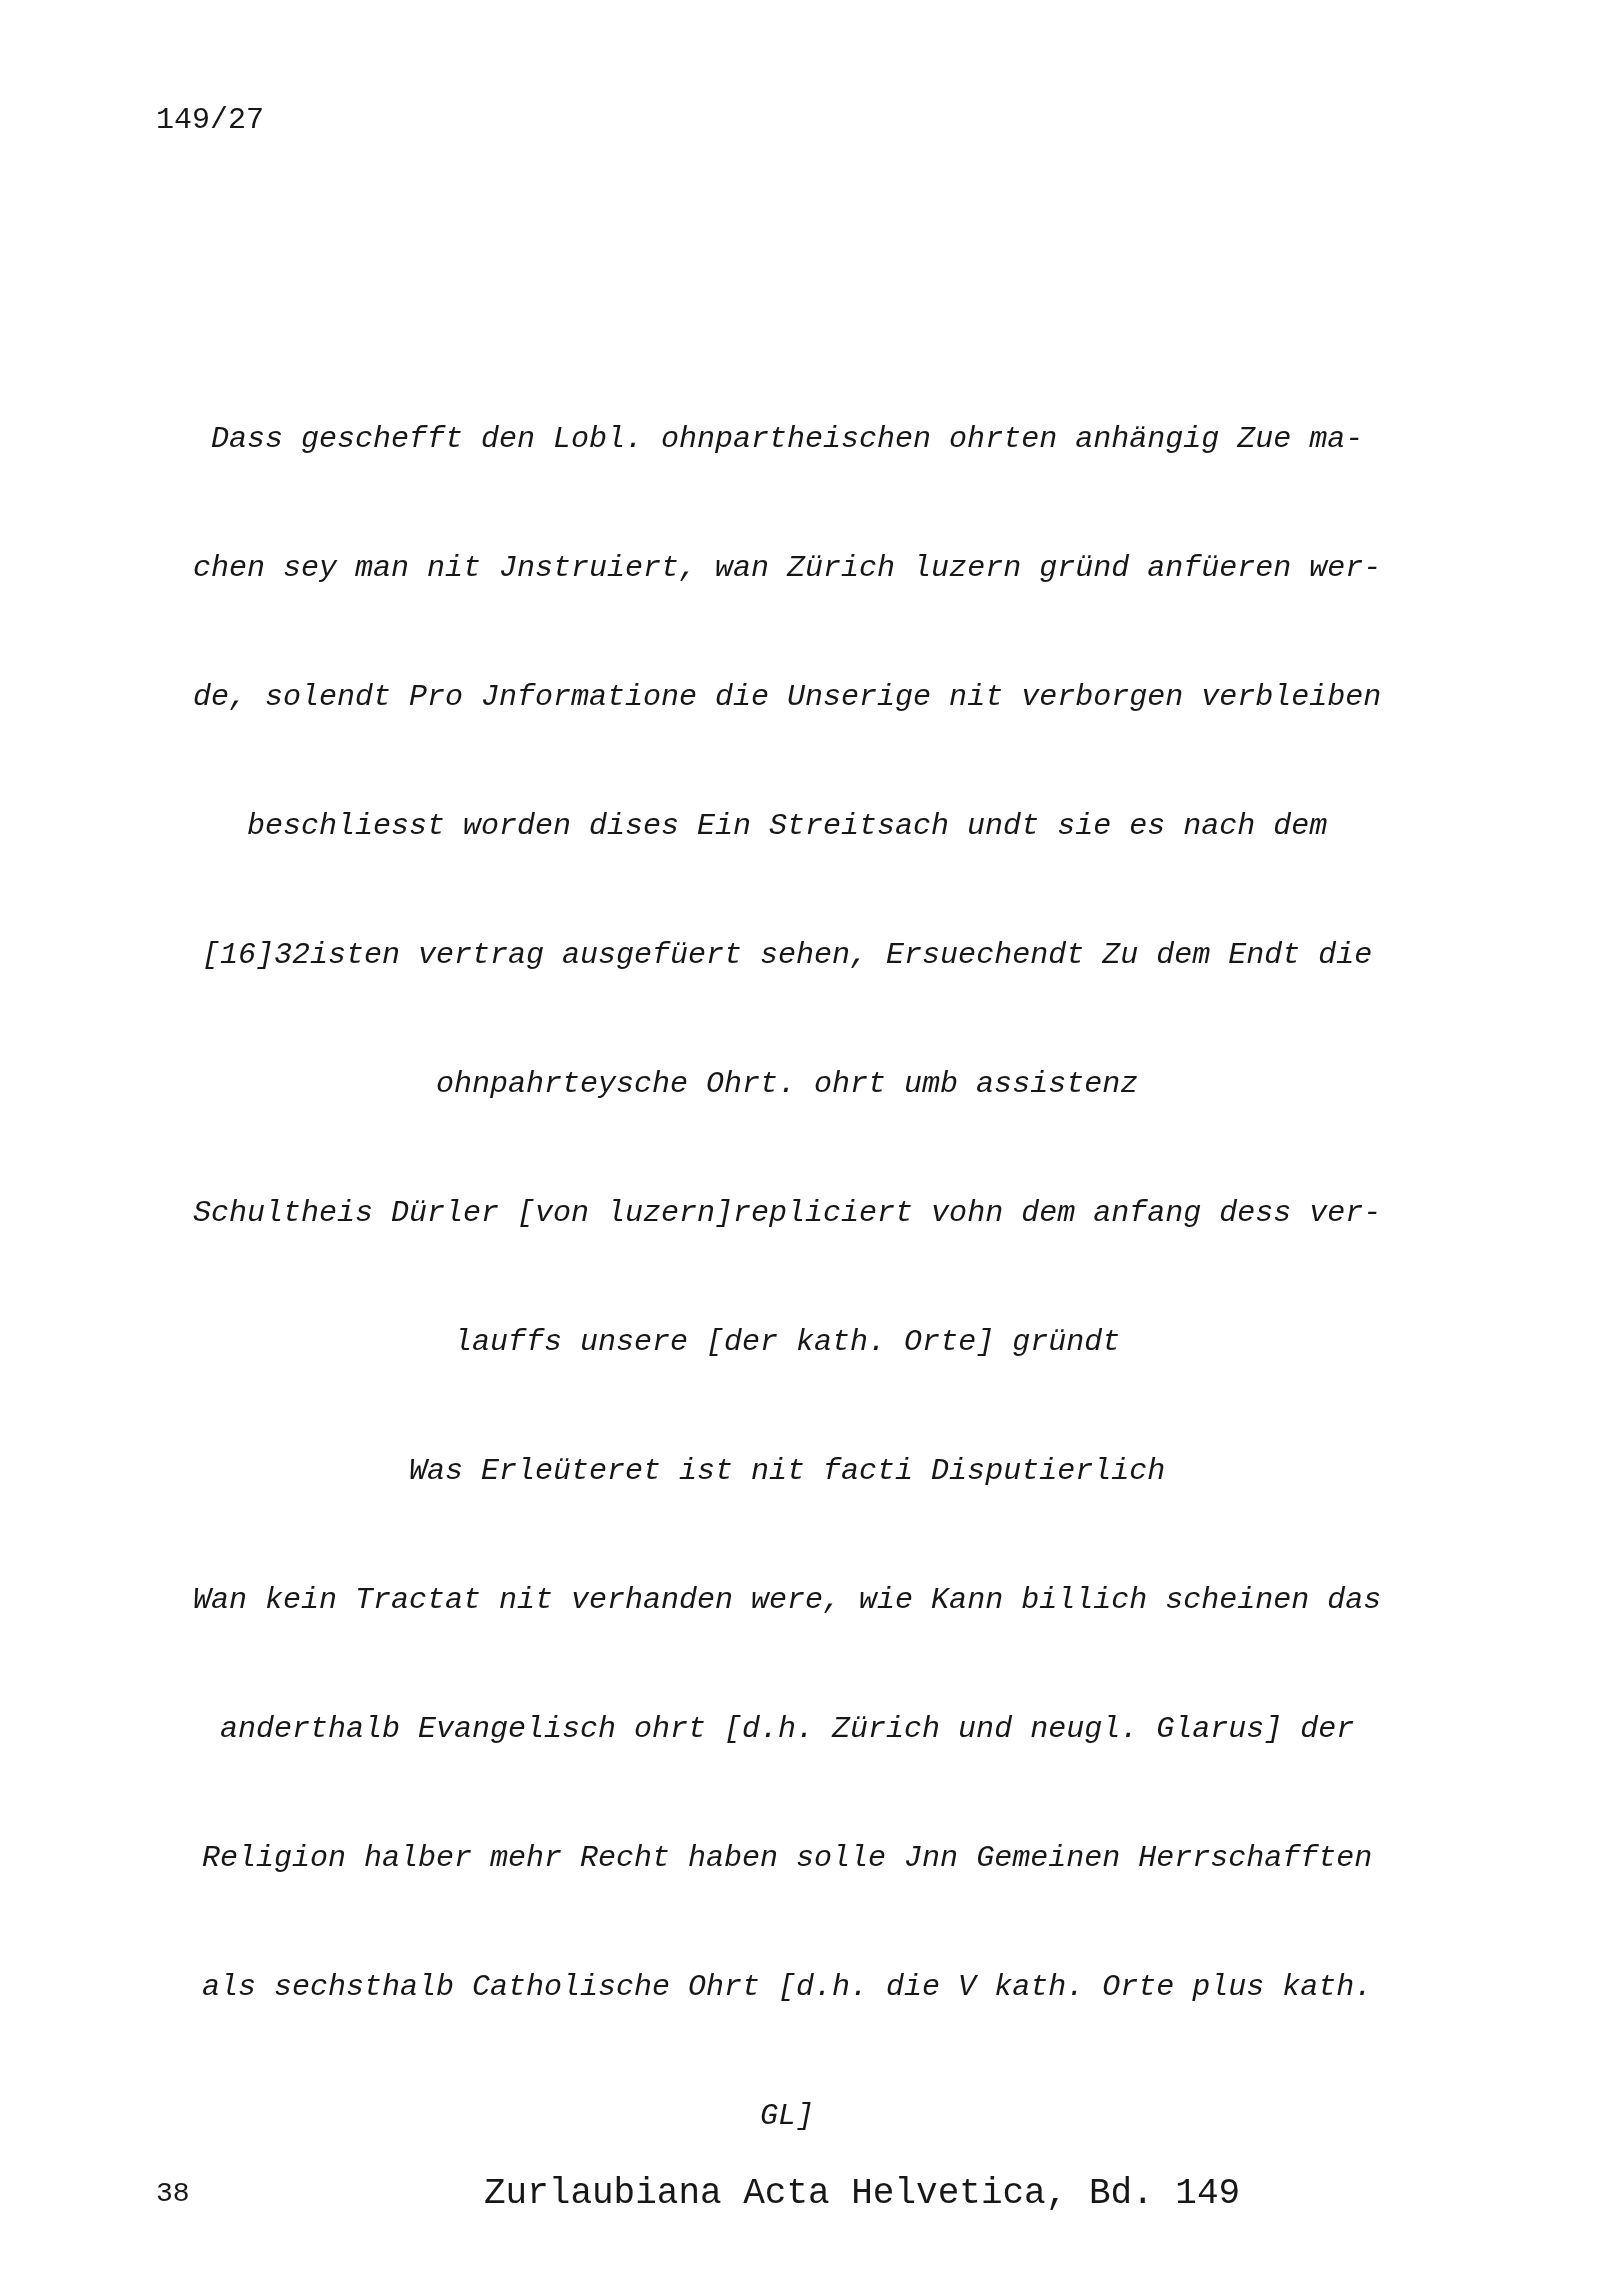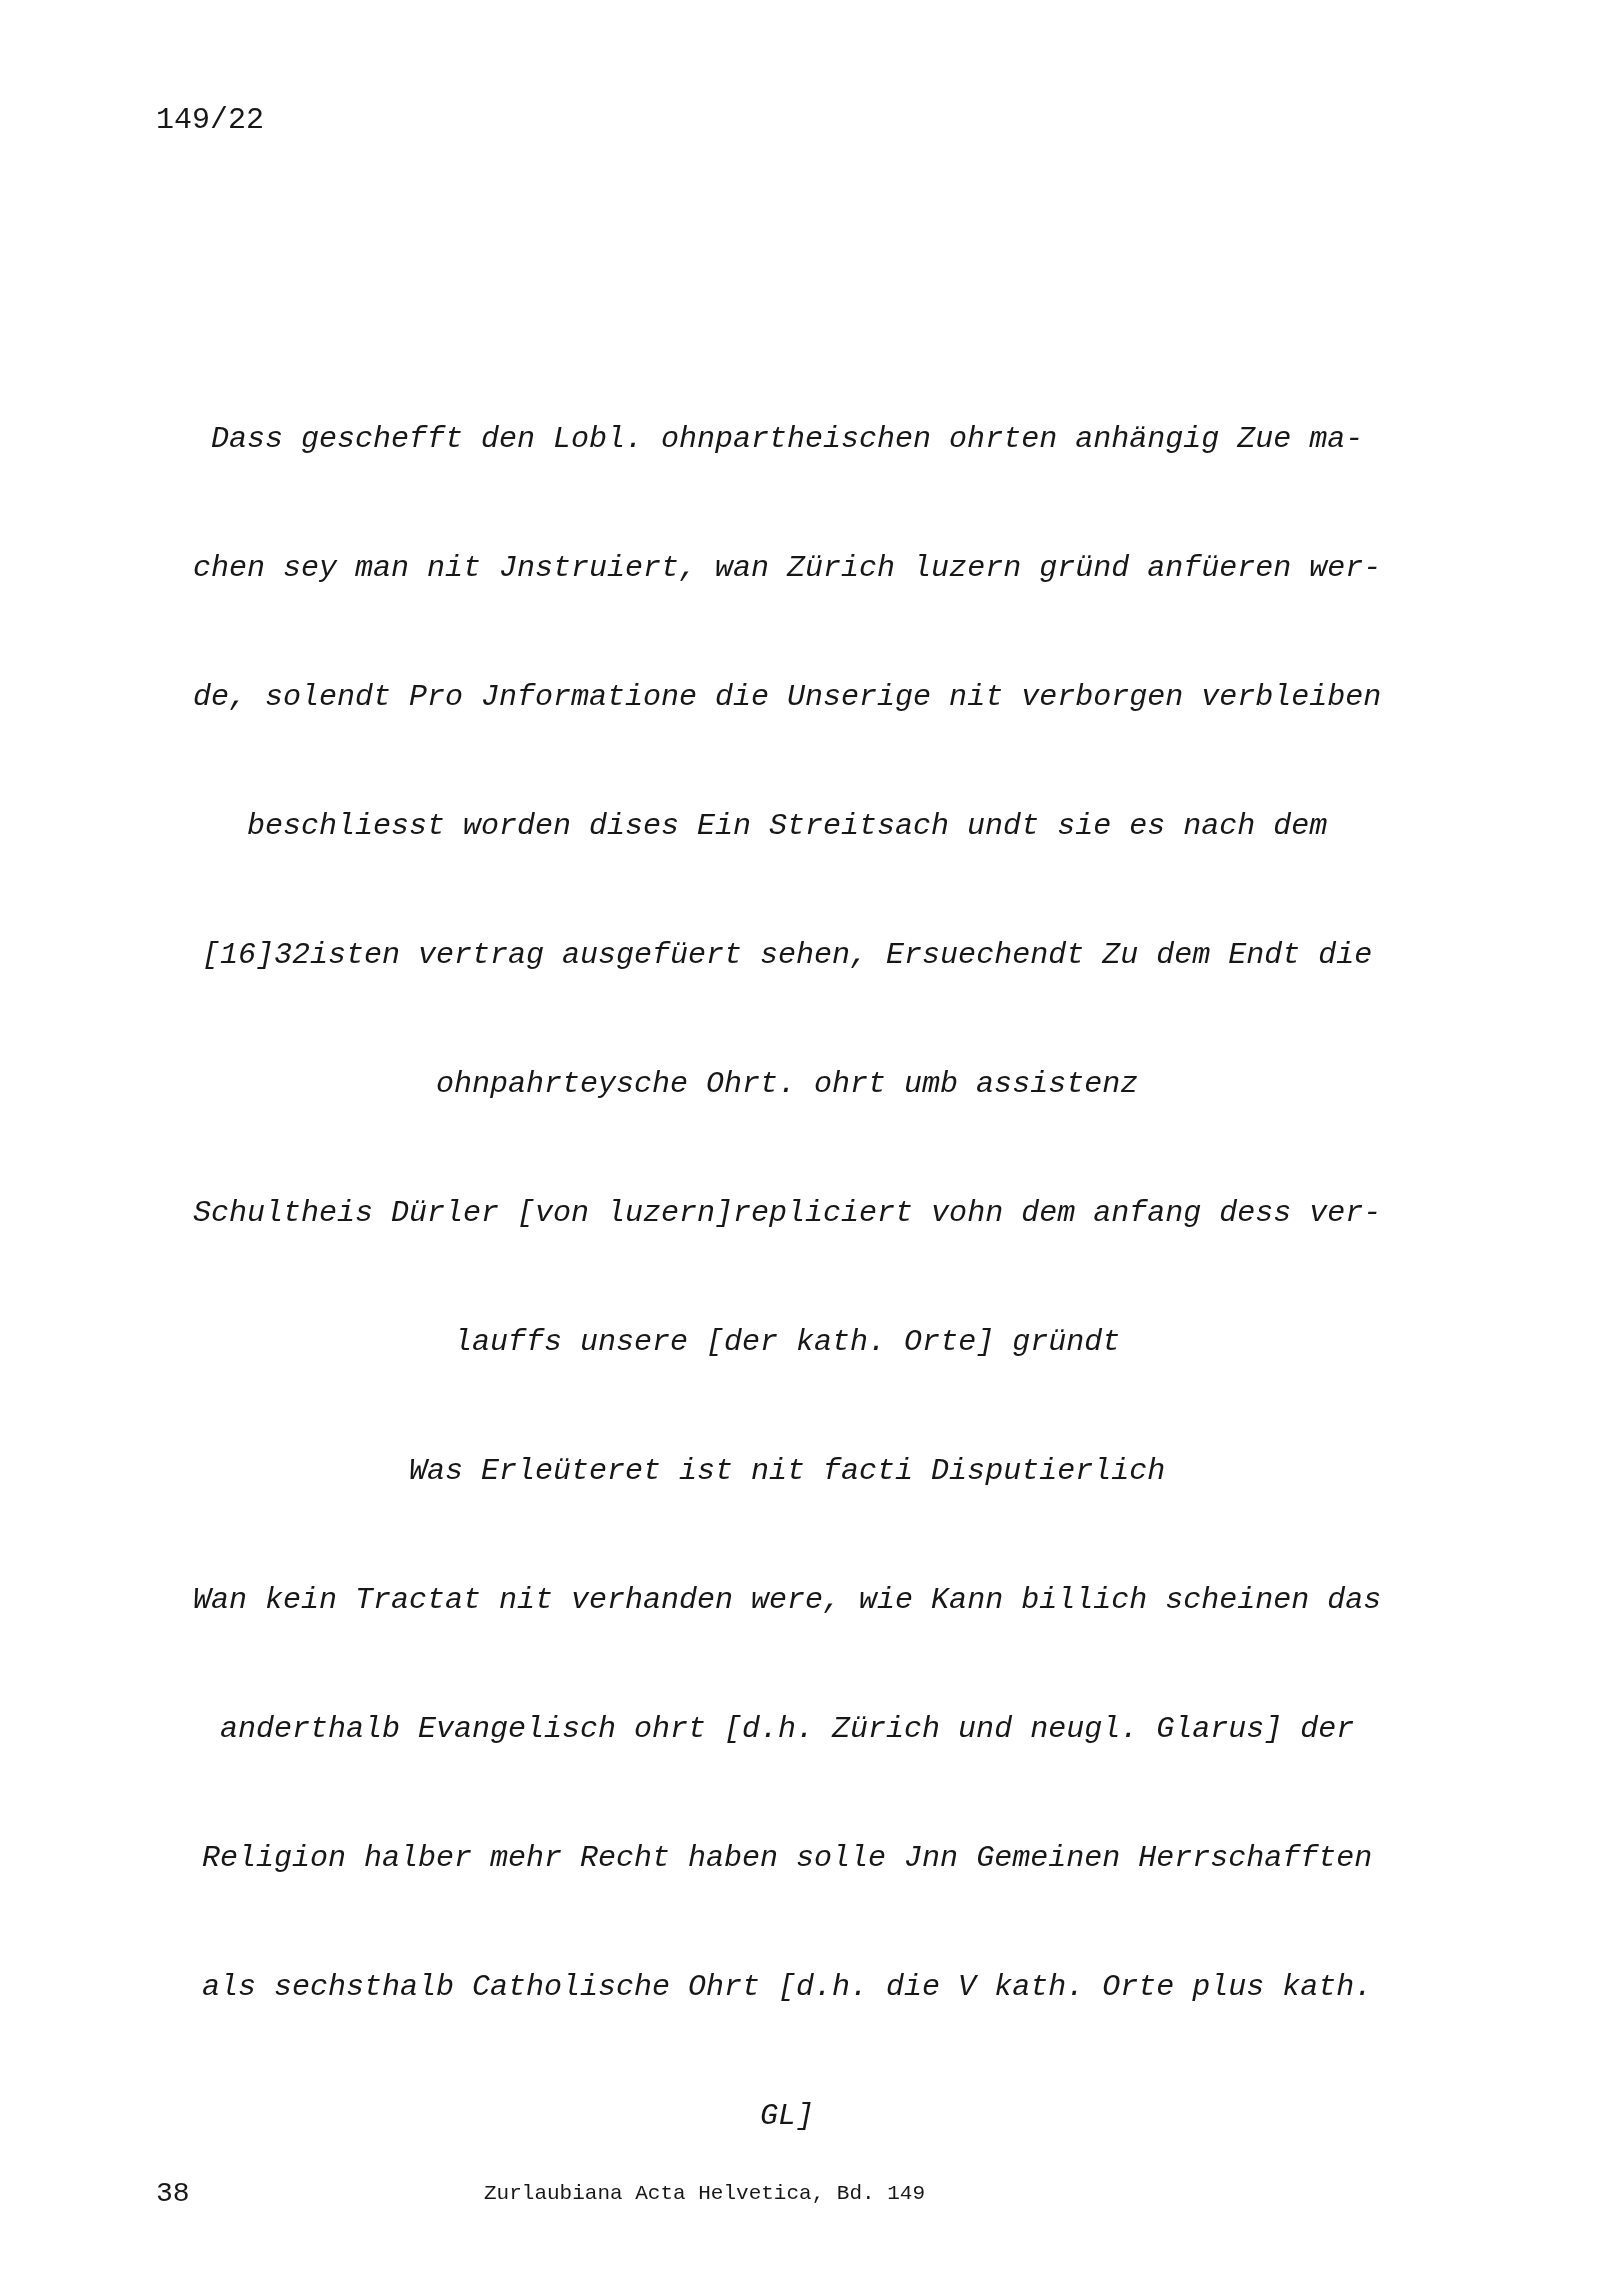--- a/index.html
+++ b/index.html
@@ -38,32 +38,32 @@
     top: 2177px;
     font-size: 28px;
     line-height: 34px;
     font-style: normal;
     white-space: pre;
   }
   .footer-title {
     position: absolute;
     left: 484px;
     top: 2177px;
-    font-size: 21px;
+    font-size: 36px;
     line-height: 34px;
     font-style: normal;
     white-space: pre;
   }
 </style>
 </head>
 <body>
 
 <div id="page">
 
-  <div class="hdr">149/22</div>
+  <div class="hdr">149/27</div>
 
   <div class="content">
 
     <div>
       <div class="line ind">Dass geschefft den Lobl. ohnpartheischen ohrten anhängig Zue ma-</div>
       <div class="line ind">chen sey man nit Jnstruiert, wan Zürich luzern gründ anfüeren wer-</div>
       <div class="line ind">de, solendt Pro Jnformatione die Unserige nit verborgen verbleiben</div>
       <div class="line ind">beschliesst worden dises Ein Streitsach undt sie es nach dem</div>
       <div class="line ind">[16]32isten vertrag ausgefüert sehen, Ersuechendt Zu dem Endt die</div>
       <div class="line ind">ohnpahrteysche Ohrt. ohrt umb assistenz</div>

